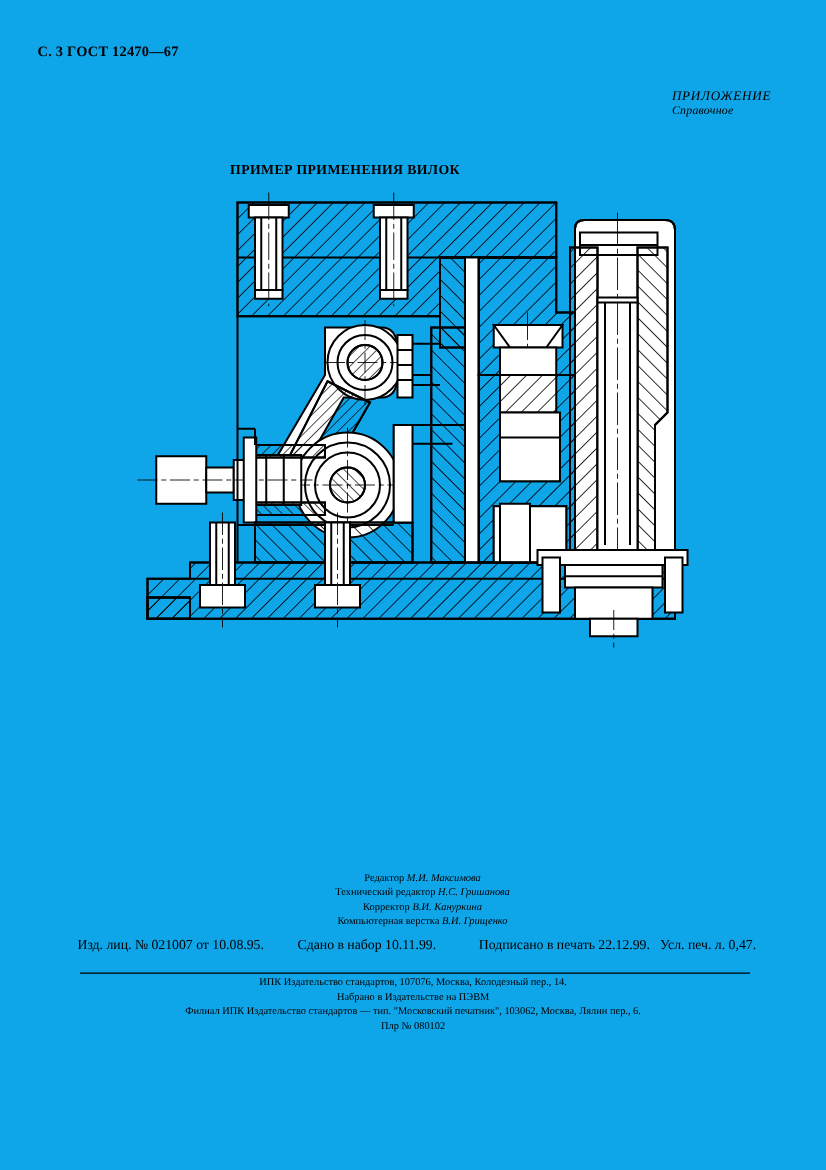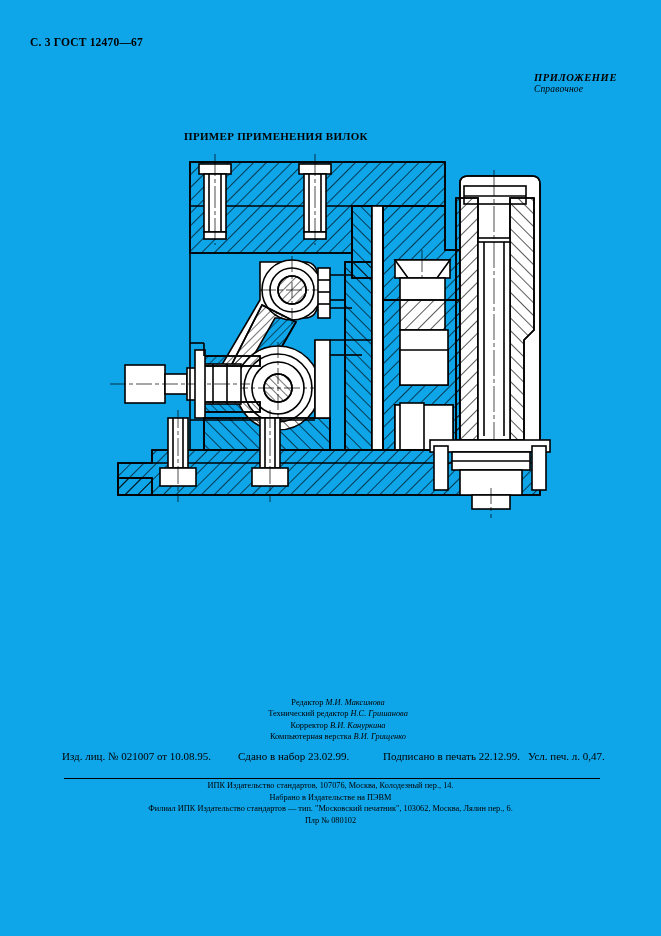--- a/index.html
+++ b/index.html
@@ -38,21 +38,21 @@
   .appendix-block {
     position: absolute;
     right: 44px;
     top: 72px;
     text-align: left;
     font-style: italic;
     white-space: nowrap;
   }
   .appendix-title {
     font-size: 10.5px;
-    font-weight: bold;
+    font-weight: normal;
     letter-spacing: 0.6px;
   }
   .appendix-sub {
     font-size: 9.5px;
     margin-top: 1px;
     letter-spacing: 0.2px;
   }
 
   .figure-title {
     position: absolute;
@@ -379,21 +379,21 @@
     </div>
     <div>
       <span class="role">Компьютерная верстка</span>
       <span class="nm">В.И. Грищенко</span>
     </div>
   </div>
 
   <div class="imprint">
     <div class="imprint-row">
       <span class="imprint-cell r1c1">Изд. лиц. № 021007 от 10.08.95.</span>
-      <span class="imprint-cell r1c2">Сдано в набор 23.02.99.</span>
+      <span class="imprint-cell r1c2">Сдано в набор 10.11.99.</span>
       <span class="imprint-cell r1c3">Подписано в печать 22.12.99.</span>
       <span class="imprint-cell r1c4">Усл. печ. л. 0,47.</span>
     </div>
   </div>
 
   <div class="imprint-rule"></div>
 
   <div class="publisher">
     <div>ИПК Издательство стандартов, 107076, Москва, Колодезный пер., 14.</div>
     <div>Набрано в Издательстве на ПЭВМ</div>

